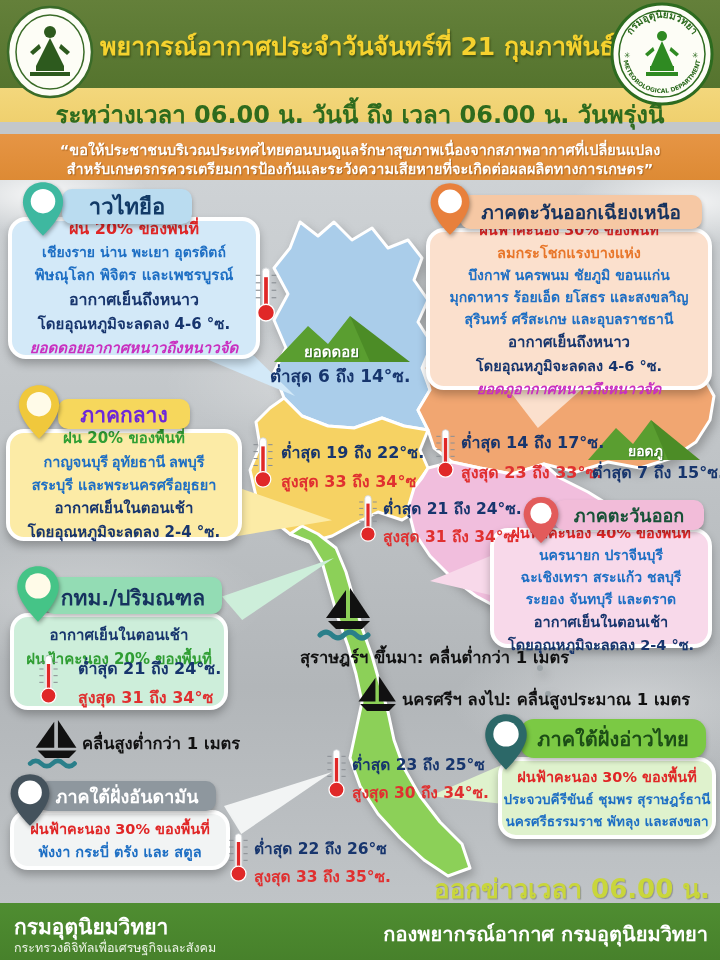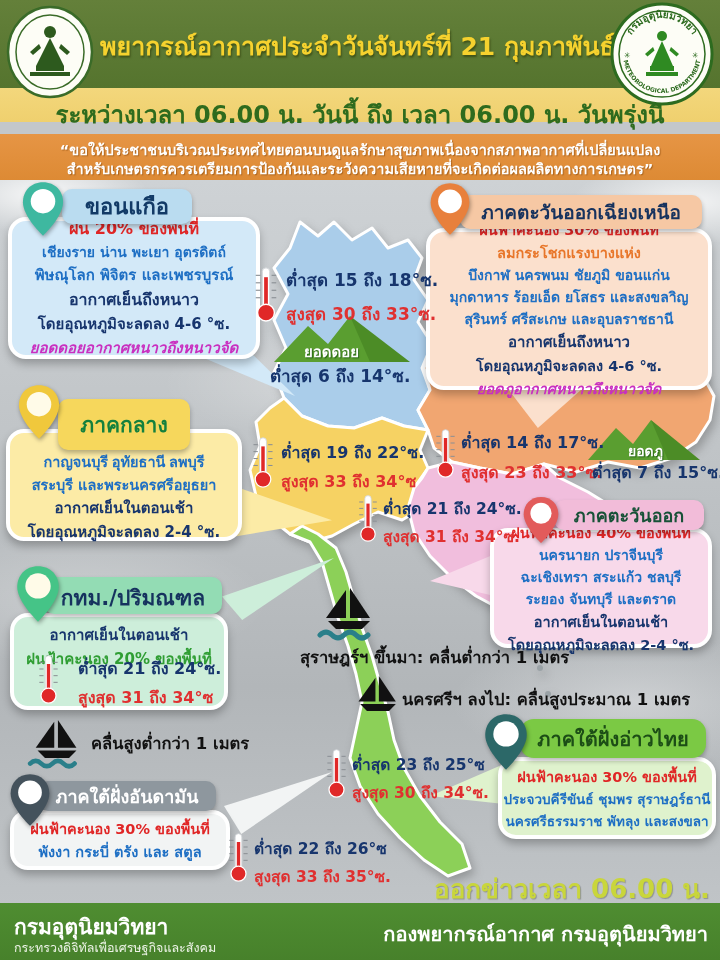--- a/index.html
+++ b/index.html
@@ -141,21 +141,21 @@
   <div class="tail" style="left:430px;top:552px;width:70px;height:58px;background:#f8d9ea;clip-path:polygon(0 50%,100% 0,100% 78%);"></div>
   <div class="tail" style="left:222px;top:558px;width:112px;height:62px;background:#cdeeda;clip-path:polygon(0 62%,100% 0,18% 100%);"></div>
   <div class="tail" style="left:430px;top:760px;width:74px;height:50px;background:#dff2cd;clip-path:polygon(100% 8%,0 72%,100% 88%);"></div>
   <div class="tail" style="left:224px;top:772px;width:108px;height:62px;background:#f2f4f4;clip-path:polygon(0 55%,100% 0,16% 100%);"></div>
 
   <svg class="pin" style="left:20px;top:180px;" width="46" height="58" viewBox="0 0 40 52">
       <path d="M20 2 C9 2 2 10 2 20 C2 33 20 50 20 50 C20 50 38 33 38 20 C38 10 31 2 20 2 Z" fill="#3eb8a0"></path>
       <circle cx="20" cy="19" r="11" fill="#fff"></circle>
     </svg>
   <div class="pill" style="left:62px;top:189px;width:130px;height:35px;background:#badcf0;color:#123a66;font-size:22px;">
-    <span>ขอนแกือ</span>
+    <span>าวไทยือ</span>
   </div>
   <div class="bubble" style="left:8px;top:217px;width:252px;height:142px;background:#d3e9f8;">
     <div class="ln t-red" style="font-size:16px;">ฝน 20% ของพื้นที่</div>
     <div class="ln t-blue" style="font-size:14px;">เชียงราย น่าน พะเยา อุตรดิตถ์</div>
     <div class="ln t-blue" style="font-size:15px;">พิษณุโลก พิจิตร และเพชรบูรณ์</div>
     <div class="ln t-navy" style="font-size:16px;">อากาศเย็นถึงหนาว</div>
     <div class="ln t-navy" style="font-size:15px;">โดยอุณหภูมิจะลดลง 4-6 °ซ.</div>
     <div class="ln t-magenta" style="font-size:15px;">ยอดดอยอากาศหนาวถึงหนาวจัด</div>
   </div>
   <svg class="thermo" style="left:252px;top:266px;" width="28" height="56" viewBox="0 0 26 60">
@@ -166,24 +166,20 @@
         <line x1="2" y1="34" x2="7" y2="34"></line>
         <line x1="19" y1="10" x2="24" y2="10"></line>
         <line x1="19" y1="18" x2="24" y2="18"></line>
         <line x1="19" y1="26" x2="24" y2="26"></line>
         <line x1="19" y1="34" x2="24" y2="34"></line>
       </g>
     <rect x="9" y="2" width="8" height="42" rx="4" fill="#fff" stroke="#cfd3d6"></rect>
       <rect x="11" y="12" width="4" height="32" fill="#e02828"></rect>
       <circle cx="13" cy="50" r="9" fill="#e02828" stroke="#fff" stroke-width="1.5"></circle>
   </svg>
-  <div class="temps" style="left:286px;top:266px;font-size:17px;">
-    <div class="temp-min">ต่ำสุด 15 ถึง 18°ซ.</div>
-    <div class="temp-max" style="margin-top:7px;">สูงสุด 30 ถึง 33°ซ.</div>
-  </div>
   <svg class="mtn" style="left:274px;top:316px;" width="136" height="48" viewBox="0 0 136 48">
     <path d="M0 46 L34 10 L54 28 L76 0 L118 46 Z" fill="#5a9e30"></path>
     <path d="M76 0 L136 46 L96 46 Z" fill="#4c8c26"></path>
   </svg>
   <div class="mtn-label" style="left:304px;top:340px;font-size:15px;">ยอดดอย</div>
   <div class="mtn-temp" style="left:270px;top:362px;font-size:17px;">ต่ำสุด 6 ถึง 14°ซ.</div>
 
   <svg class="pin" style="left:428px;top:181px;" width="44" height="56" viewBox="0 0 40 52">
       <path d="M20 2 C9 2 2 10 2 20 C2 33 20 50 20 50 C20 50 38 33 38 20 C38 10 31 2 20 2 Z" fill="#e8803c"></path>
       <circle cx="20" cy="19" r="11" fill="#fff"></circle>
@@ -224,21 +220,21 @@
     <path d="M0 40 L28 8 L45 24 L63 0 L98 40 Z" fill="#5a9e30"></path>
     <path d="M63 0 L112 40 L80 40 Z" fill="#4c8c26"></path>
   </svg>
   <div class="mtn-label" style="left:628px;top:440px;font-size:14px;">ยอดภู</div>
   <div class="mtn-temp" style="left:592px;top:460px;font-size:16px;">ต่ำสุด 7 ถึง 15°ซ.</div>
 
   <svg class="pin" style="left:16px;top:383px;" width="46" height="58" viewBox="0 0 40 52">
       <path d="M20 2 C9 2 2 10 2 20 C2 33 20 50 20 50 C20 50 38 33 38 20 C38 10 31 2 20 2 Z" fill="#f0c83c"></path>
       <circle cx="20" cy="19" r="11" fill="#fffbe8"></circle>
     </svg>
-  <div class="pill" style="left:58px;top:399px;width:132px;height:51px;background:#f6d75c;color:#15803d;font-size:21px;">
+  <div class="pill" style="left:58px;top:399px;width:132px;height:30px;background:#f6d75c;color:#6d28d9;font-size:21px;">
     <span>ภาคกลาง</span>
   </div>
   <div class="bubble" style="left:6px;top:429px;width:236px;height:112px;background:#fceba6;">
     <div class="ln t-green" style="font-size:15px;">ฝน 20% ของพื้นที่</div>
     <div class="ln t-blue" style="font-size:14.5px;font-family:Liberation Serif, serif;">กาญจนบุรี อุทัยธานี ลพบุรี</div>
     <div class="ln t-blue" style="font-size:14.5px;">สระบุรี และพระนครศรีอยุธยา</div>
     <div class="ln t-navy" style="font-size:15px;">อากาศเย็นในตอนเช้า</div>
     <div class="ln t-navy" style="font-size:15px;">โดยอุณหภูมิจะลดลง 2-4 °ซ.</div>
   </div>
   <svg class="thermo" style="left:250px;top:436px;" width="26" height="52" viewBox="0 0 26 60">
@@ -339,21 +335,21 @@
     <path d="M34 0 L34 30 L54 30 Z" fill="#111"></path>
     <path d="M12 33 L54 33 L46 41 L20 41 Z" fill="#111"></path>
   </svg>
   <div class="marine" style="left:402px;top:686px;font-size:16.5px;">นครศรีฯ ลงไป: คลื่นสูงประมาณ 1 เมตร</div>
   <svg class="boat" style="left:26px;top:720px;" width="62" height="50" viewBox="0 0 66 54">
     <path d="M30 2 L30 30 L10 30 Z" fill="#111"></path>
     <path d="M34 0 L34 30 L54 30 Z" fill="#111"></path>
     <path d="M12 33 L54 33 L46 41 L20 41 Z" fill="#111"></path>
     <path d="M4 47 q6 -6 12 0 q6 6 12 0 q6 -6 12 0 q6 6 12 0" fill="none" stroke="#2a7f8a" stroke-width="5" stroke-linecap="round"></path>
   </svg>
-  <div class="marine" style="left:91px;top:730px;font-size:16.5px;text-align:right;">คลื่นสูงต่ำกว่า 1  เมตร</div>
+  <div class="marine" style="left:82px;top:730px;font-size:16.5px;text-align:right;">คลื่นสูงต่ำกว่า 1  เมตร</div>
 
   <svg class="pin" style="left:482px;top:712px;" width="48" height="60" viewBox="0 0 40 52">
       <path d="M20 2 C9 2 2 10 2 20 C2 33 20 50 20 50 C20 50 38 33 38 20 C38 10 31 2 20 2 Z" fill="#2c6868"></path>
       <circle cx="20" cy="19" r="11" fill="#fff"></circle>
     </svg>
   <div class="pill" style="left:520px;top:719px;width:186px;height:39px;background:#7bc944;color:#1c4d16;font-size:20px;border-radius:14px;">
     <span>ภาคใต้ฝั่งอ่าวไทย</span>
   </div>
   <div class="bubble" style="left:498px;top:757px;width:218px;height:82px;background:#dff2cd;">
     <div class="ln t-red" style="font-size:14.5px;">ฝนฟ้าคะนอง 30% ของพื้นที่</div>

